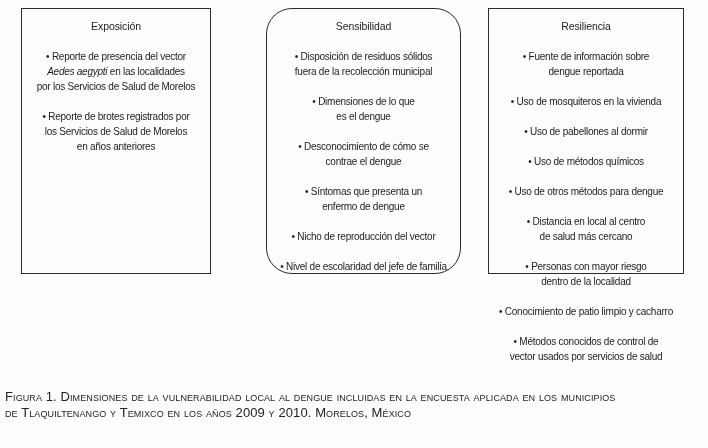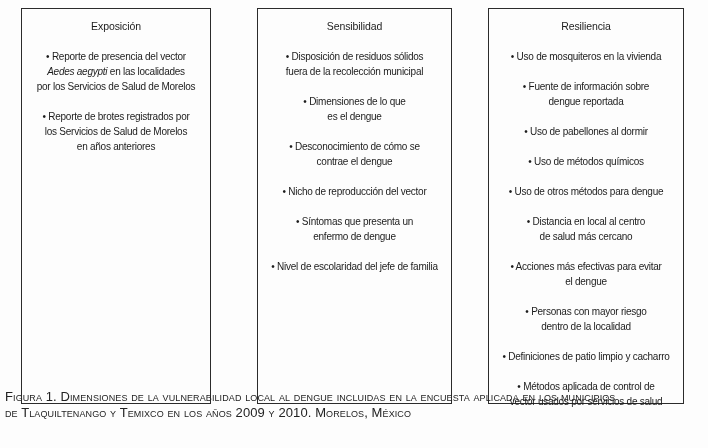--- a/index.html
+++ b/index.html
@@ -9,28 +9,28 @@
     width: 708px;
     height: 448px;
     background: #fdfdfd;
     font-family: "Liberation Sans", sans-serif;
     color: #1c1c1c;
     overflow: hidden;
   }
   .box {
     position: absolute;
     top: 8px;
-    height: 396px;
+    height: 266px;
     border: 1.4px solid #2b2b2b;
     text-align: center;
     padding: 10px 4px 0 4px;
     background: transparent;
   }
   .box-exposicion  { left: 21px;  width: 190px; }
-  .box-sensibilidad{ left: 257px; width: 195px; }
+  .box-sensibilidad{ left: 266px; width: 195px; border-radius: 26px; }
   .box-resiliencia { left: 488px; width: 196px; }
   .box-title {
     font-size: 10.5px;
     line-height: 15px;
     letter-spacing: -0.1px;
   }
   .box-item {
     font-size: 10px;
     line-height: 15px;
     letter-spacing: -0.25px;
@@ -68,41 +68,39 @@
   </div>
 
   <div class="box box-sensibilidad">
     <div class="box-title">Sensibilidad</div>
     <div class="box-item">• Disposición de residuos sólidos
 fuera de la recolección municipal</div>
     <div class="box-item">• Dimensiones de lo que
 es el dengue</div>
     <div class="box-item">• Desconocimiento de cómo se
 contrae el dengue</div>
-    <div class="box-item">• Nicho de reproducción del vector</div>
     <div class="box-item">• Síntomas que presenta un
 enfermo de dengue</div>
+    <div class="box-item">• Nicho de reproducción del vector</div>
     <div class="box-item">• Nivel de escolaridad del jefe de familia</div>
   </div>
 
   <div class="box box-resiliencia">
     <div class="box-title">Resiliencia</div>
-    <div class="box-item">• Uso de mosquiteros en la vivienda</div>
     <div class="box-item">• Fuente de información sobre
 dengue reportada</div>
+    <div class="box-item">• Uso de mosquiteros en la vivienda</div>
     <div class="box-item">• Uso de pabellones al dormir</div>
     <div class="box-item">• Uso de métodos químicos</div>
     <div class="box-item">• Uso de otros métodos para dengue</div>
     <div class="box-item">• Distancia en local al centro
 de salud más cercano</div>
-    <div class="box-item">• Acciones más efectivas para evitar
-el dengue</div>
     <div class="box-item">• Personas con mayor riesgo
 dentro de la localidad</div>
-    <div class="box-item">• Definiciones de patio limpio y cacharro</div>
-    <div class="box-item">• Métodos aplicada de control de
+    <div class="box-item">• Conocimiento de patio limpio y cacharro</div>
+    <div class="box-item">• Métodos conocidos de control de
 vector usados por servicios de salud</div>
   </div>
 
   <div class="caption"><span>Figura 1.</span><span> Dimensiones de la vulnerabilidad local al dengue incluidas en la encuesta aplicada en los municipios
 de Tlaquiltenango y Temixco en los años 2009 y 2010. Morelos, México</span></div>
 
 </div>
 
 </body></html>

